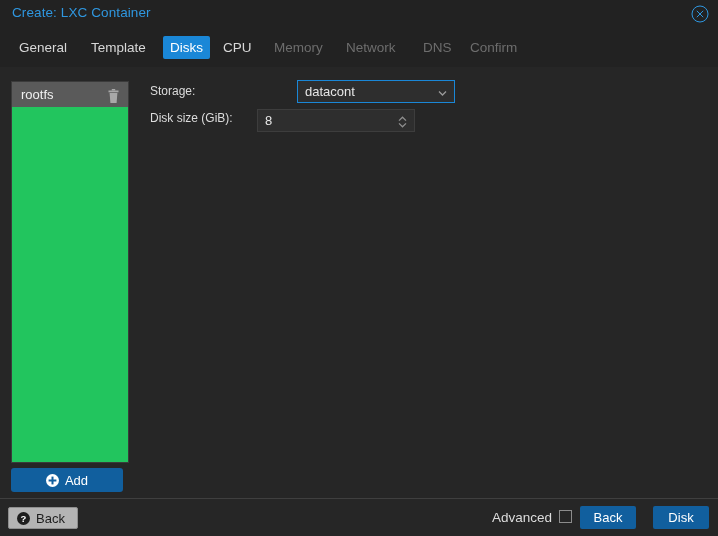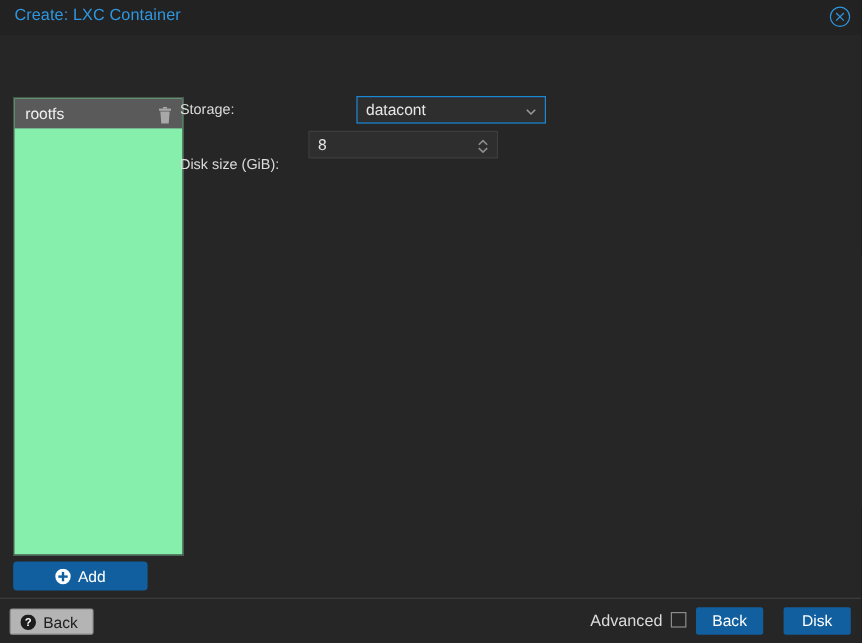--- a/index.html
+++ b/index.html
@@ -81,24 +81,24 @@
     left: 0; top: 67px;
     width: 718px;
     height: 430px;
     background: #262626;
   }
 
   
   #list-panel {
     position: absolute;
     left: 11px; top: 14px;
-    width: 142px;
+    width: 118px;
     height: 382px;
     border: 1px solid #3b3b3b;
-    background: #86efac;
+    background: #22c55e;
     box-sizing: border-box;
     overflow: hidden;
   }
   .list-row {
     position: relative;
     height: 25px;
     line-height: 25px;
     background: #5a5a5a;
     color: #f0f0f0;
     font-size: 13px;
@@ -235,20 +235,30 @@
     <div id="title">Create: LXC Container</div>
     <div id="close-btn">
       <svg width="20" height="20" viewBox="0 0 20 20">
         <circle cx="10" cy="10" r="8" fill="none" stroke="#2f97e0" stroke-width="1"></circle>
         <line x1="6.8" y1="6.8" x2="13.2" y2="13.2" stroke="#2f97e0" stroke-width="1"></line>
         <line x1="13.2" y1="6.8" x2="6.8" y2="13.2" stroke="#2f97e0" stroke-width="1"></line>
       </svg>
     </div>
   </div>
 
+  <div id="tabbar">
+    <div class="tab" style="left:12px">General</div>
+    <div class="tab" style="left:84px">Template</div>
+    <div class="tab active" style="left:163px">Disks</div>
+    <div class="tab" style="left:216px">CPU</div>
+    <div class="tab disabled" style="left:267px">Memory</div>
+    <div class="tab disabled" style="left:339px">Network</div>
+    <div class="tab disabled" style="left:416px">DNS</div>
+    <div class="tab disabled" style="left:463px">Confirm</div>
+  </div>
 
   <div id="body">
 
     <div id="list-panel">
       <div class="list-row">
         <span>rootfs</span>
         <span class="trash">
           <svg width="13" height="15" viewBox="0 0 13 15">
             <rect x="1.5" y="1.5" width="10" height="1.8" fill="#a8a8a8"></rect>
             <rect x="4.8" y="0" width="3.4" height="1.5" fill="#a8a8a8"></rect>
@@ -272,21 +282,21 @@
     <div class="form-label" style="left:150px; top:17px;">Storage:</div>
     <div class="field focused" style="top:13px;">
       <span>datacont</span>
       <span class="arrow">
         <svg width="13" height="14" viewBox="0 0 13 14">
           <polyline points="3,5.5 6.5,9 10,5.5" fill="none" stroke="#9a9a9a" stroke-width="1.3"></polyline>
         </svg>
       </span>
     </div>
 
-    <div class="form-label" style="left:150px; top:63px;">Disk size (GiB):</div>
+    <div class="form-label" style="left:150px; top:44px;">Disk size (GiB):</div>
     <div class="field" style="top:42px;">
       <span>8</span>
       <span class="arrow">
         <svg width="13" height="14" viewBox="0 0 13 14">
           <polyline points="3,5.6 6.5,2.2 10,5.6" fill="none" stroke="#8f8f8f" stroke-width="1.3"></polyline>
           <polyline points="3,8.4 6.5,11.8 10,8.4" fill="none" stroke="#8f8f8f" stroke-width="1.3"></polyline>
         </svg>
       </span>
     </div>
 

